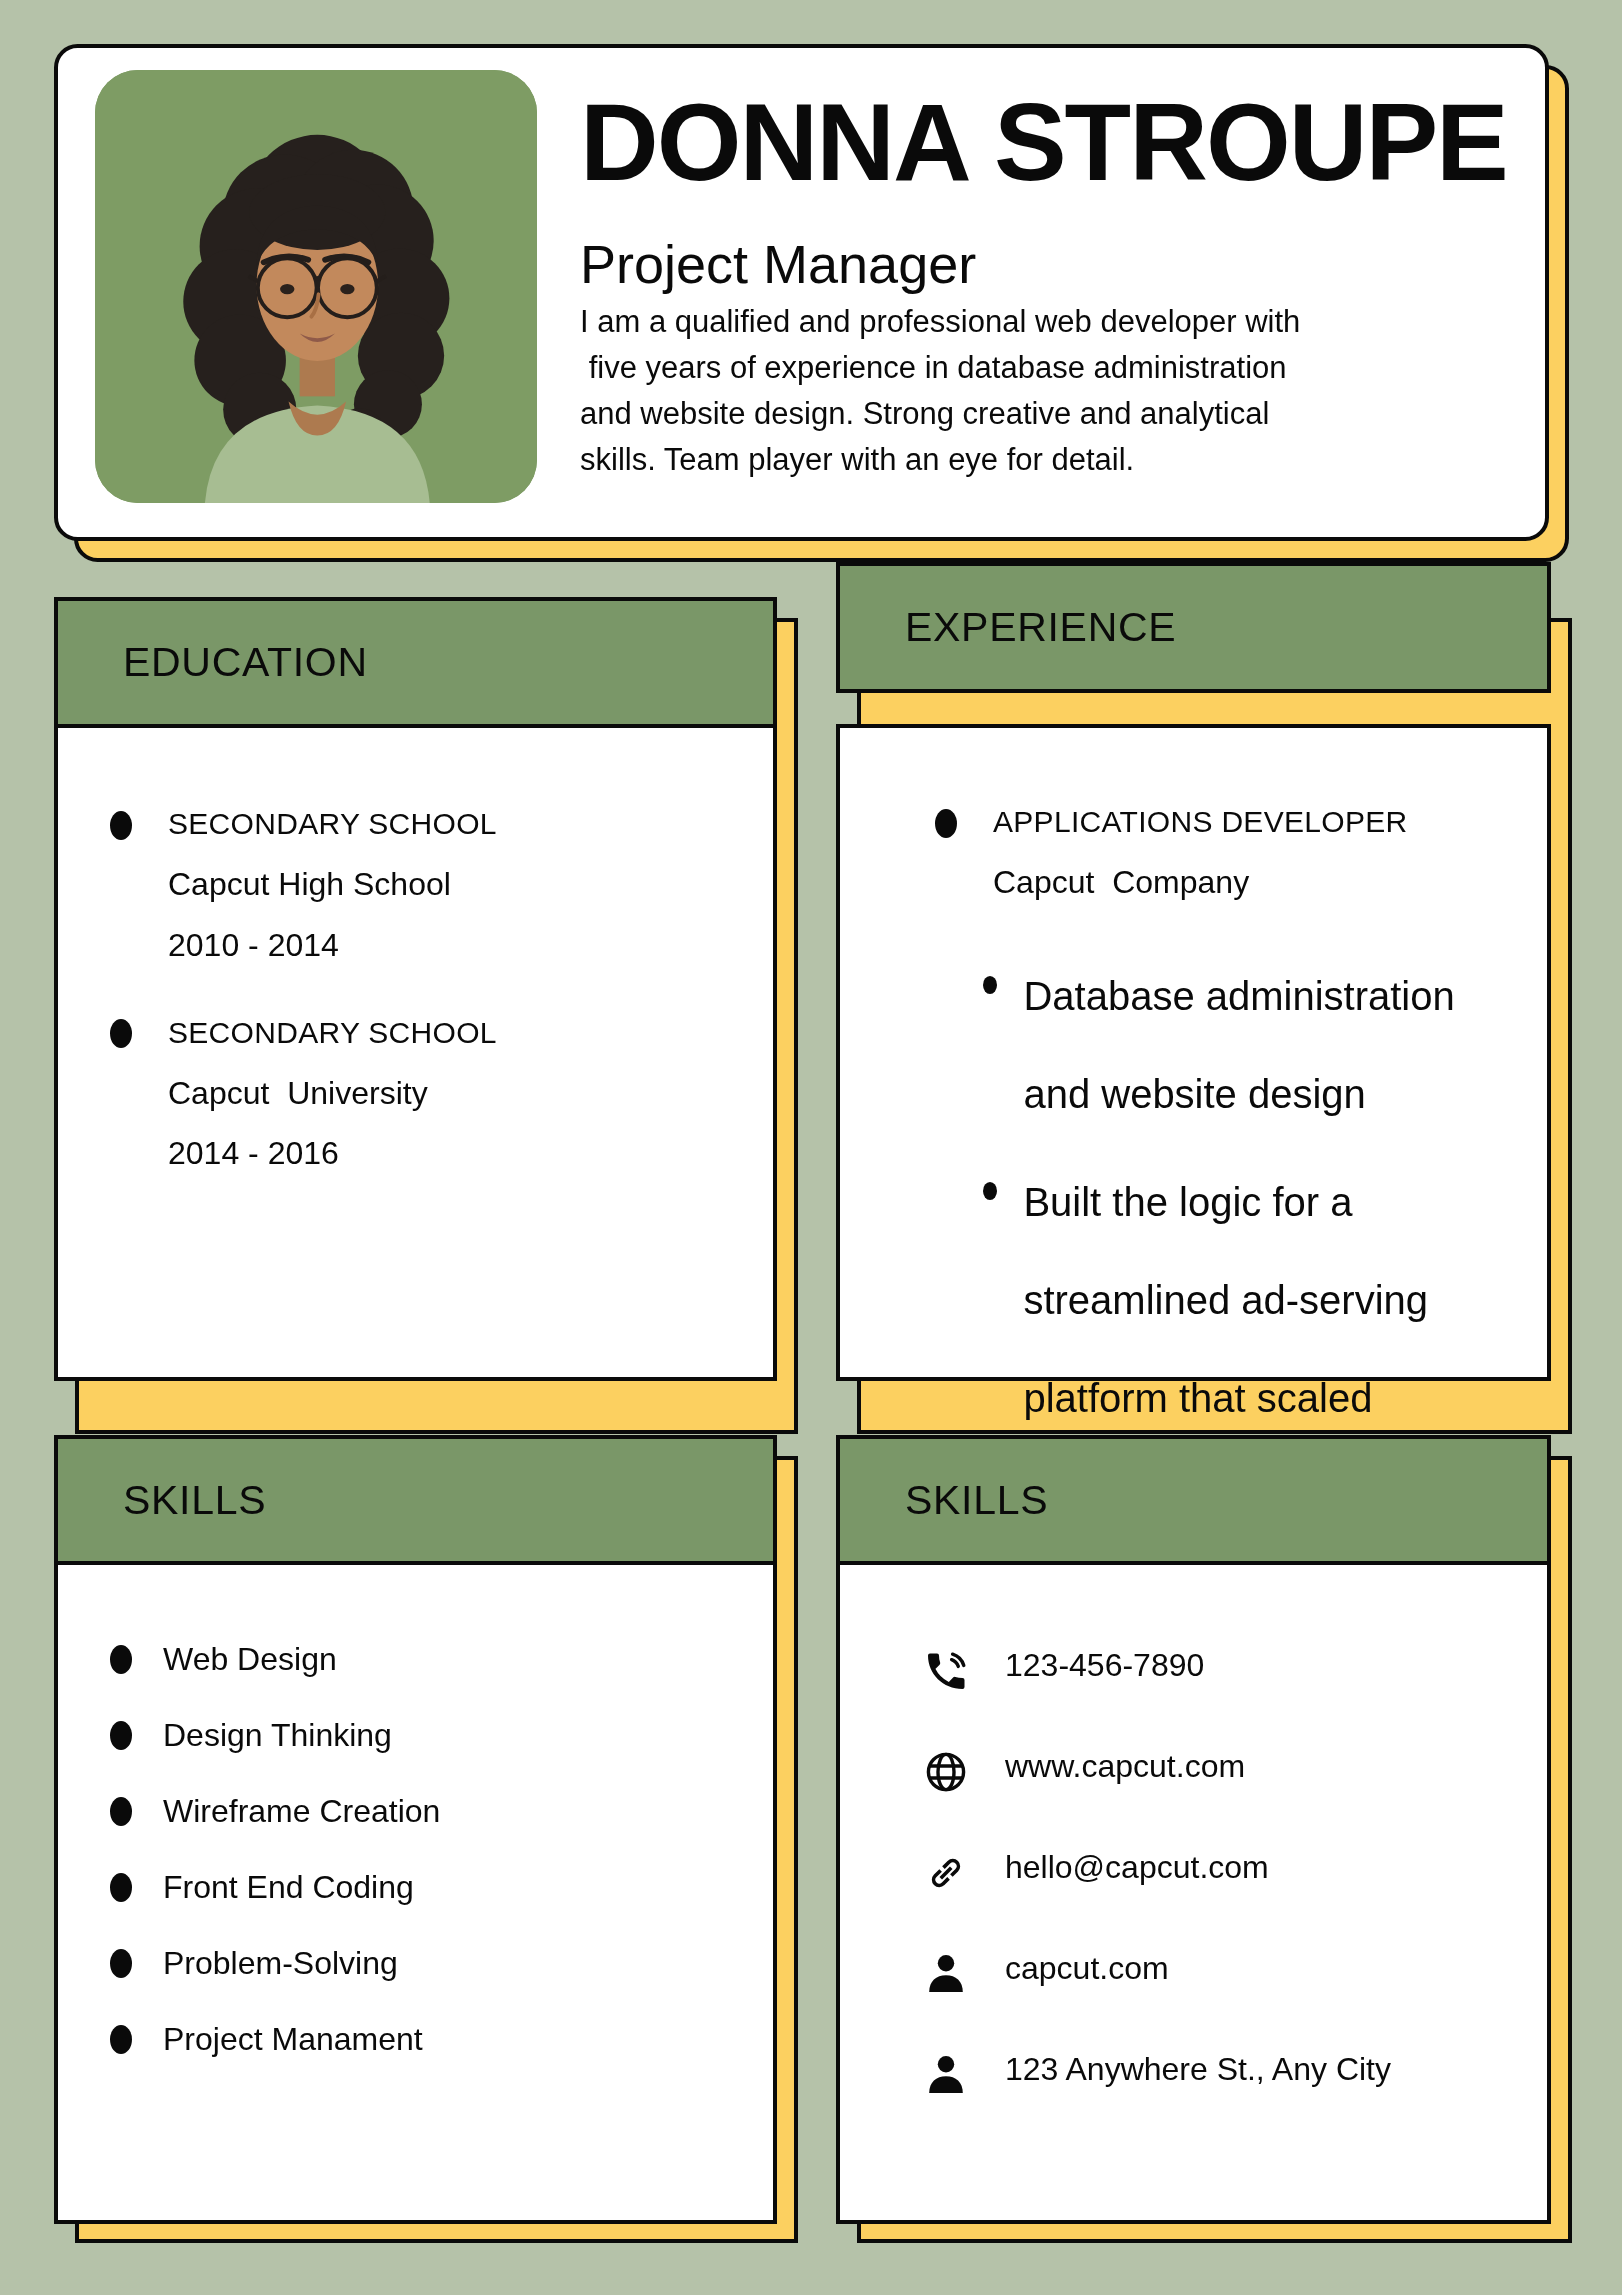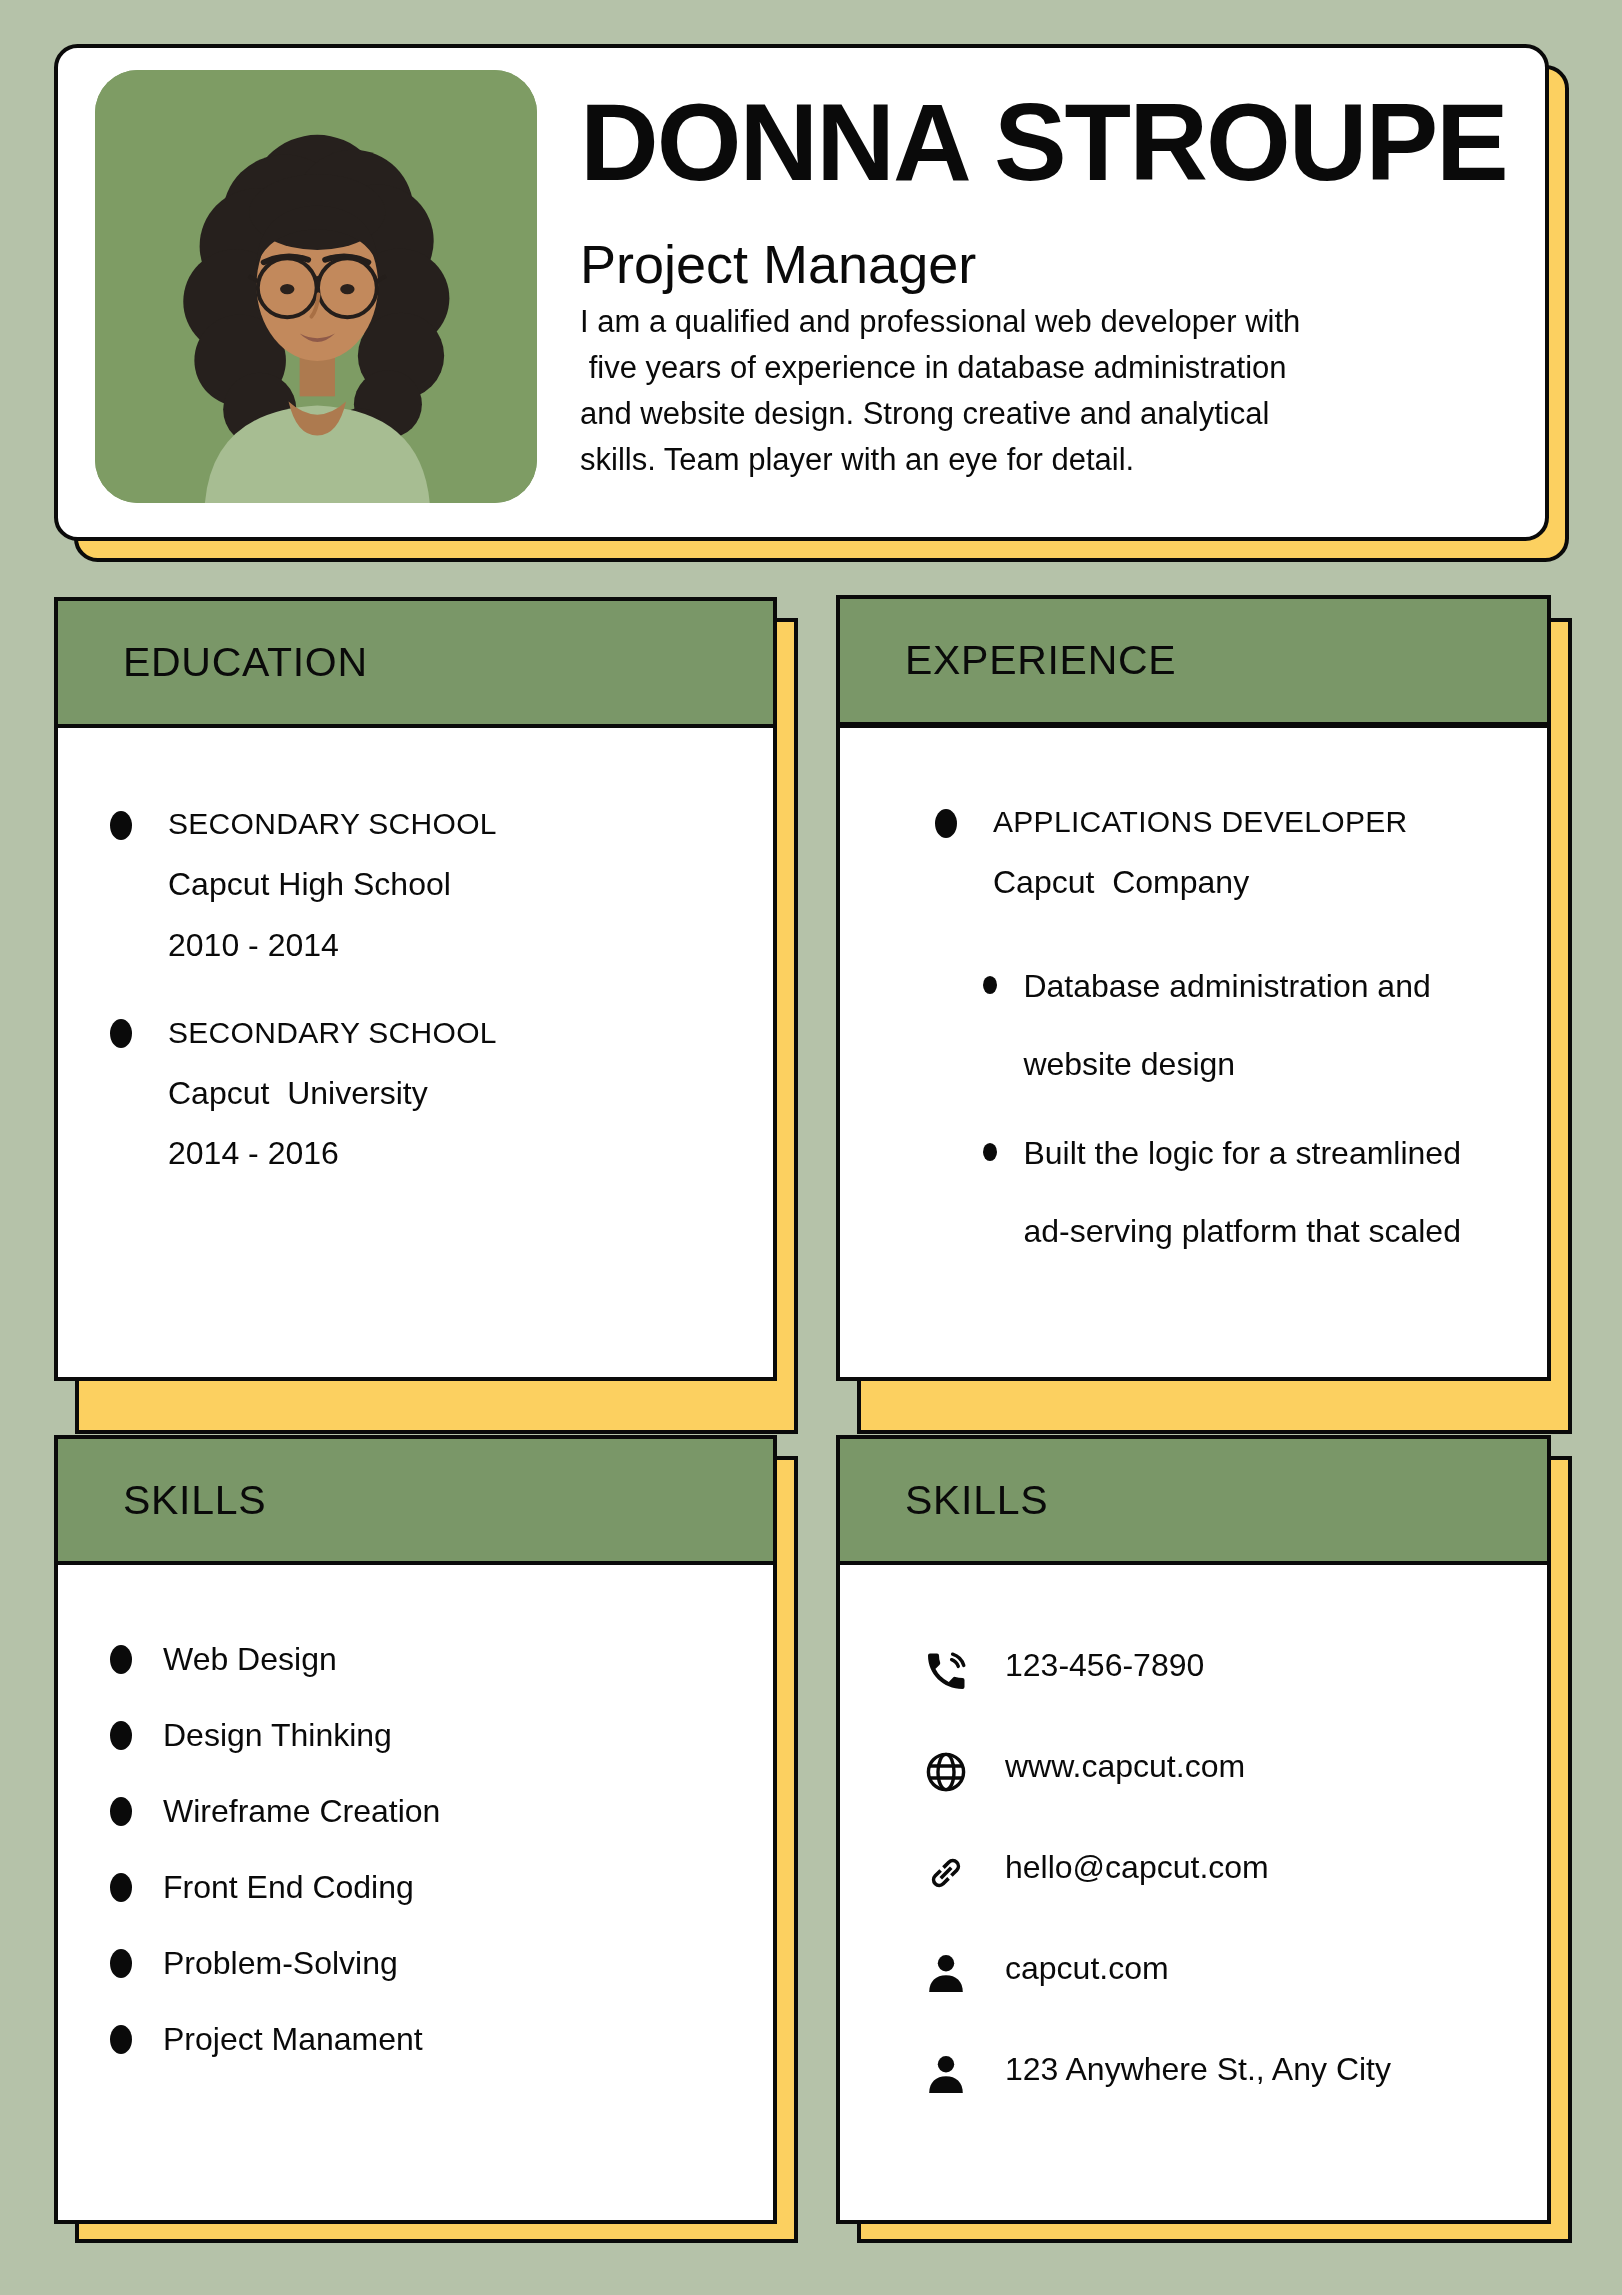--- a/index.html
+++ b/index.html
@@ -16,40 +16,40 @@
   .name{left:576px;top:84px;font-size:109px;font-weight:bold;letter-spacing:-2px;line-height:1;white-space:nowrap;}
   .role{left:576px;top:228px;font-size:54px;line-height:1.2;white-space:nowrap;}
   .summary{left:576px;top:294px;font-size:31px;line-height:46px;}
   .summary div{white-space:pre-wrap;}
   
   .sec-hdr{background:#7a9768;display:flex;align-items:center;padding-left:65px;font-size:41px;letter-spacing:0.7px;}
   .sec-card{background:#ffffff;}
   .edu-hdr{left:54px;top:597px;width:723px;height:131px;}
   .edu-shadow{left:75px;top:618px;width:723px;height:816px;}
   .edu-card{left:54px;top:724px;width:723px;height:657px;padding:79px 26px 0 52px;}
-  .exp-hdr{left:836px;top:595px;width:715px;height:131px;}
+  .exp-hdr{left:836px;top:562px;width:715px;height:131px;}
   .exp-shadow{left:857px;top:618px;width:715px;height:816px;}
   .exp-card{left:836px;top:724px;width:715px;height:657px;padding:77px 13px 0 95px;}
   .skl-hdr{left:54px;top:1435px;width:723px;height:131px;}
   .skl-shadow{left:75px;top:1456px;width:723px;height:787px;}
   .skl-card{left:54px;top:1561px;width:723px;height:663px;padding:56px 19.6px 0 52px;}
   .con-hdr{left:836px;top:1435px;width:715px;height:131px;}
   .con-shadow{left:857px;top:1456px;width:715px;height:787px;}
   .con-card{left:836px;top:1561px;width:715px;height:663px;padding:82px 13px 0 82px;}
   
   .dot{width:22px;height:29px;background:#0a0a0a;border-radius:50%;flex:0 0 auto;}
   .edu-item{display:flex;gap:36px;margin-bottom:52px;}
   .edu-item .dot{margin-top:3.9px;}
   .degree{font-size:30px;letter-spacing:0.3px;margin-bottom:25px;white-space:pre-wrap;}
   .school{font-size:32px;margin-bottom:23.6px;white-space:pre-wrap;}
   .years{font-size:32px;white-space:pre-wrap;}
   .subs{margin-left:48px;margin-top:22px;}
   .sub{display:flex;gap:26px;margin-bottom:10.5px;}
   .sdot{width:14.4px;height:18.3px;background:#0a0a0a;border-radius:50%;flex:0 0 auto;margin-top:29px;}
-  .sub-text{font-size:32px;line-height:2.45;width:458px;white-space:pre-wrap;}
+  .sub-text{font-size:40px;line-height:2.45;width:458px;white-space:pre-wrap;}
   .skill{display:flex;align-items:center;gap:31px;height:76px;}
   .skill-label{font-size:32px;white-space:pre-wrap;}
   .crow{display:flex;align-items:flex-start;gap:35px;height:47px;margin-bottom:54px;}
   .cicon{width:48px;height:48px;flex:0 0 auto;display:flex;align-items:center;justify-content:center;}
   .cicon svg{width:100%;height:100%;}
   .cval{font-size:32px;white-space:pre-wrap;}
 </style>
 </head>
 <body>
 

